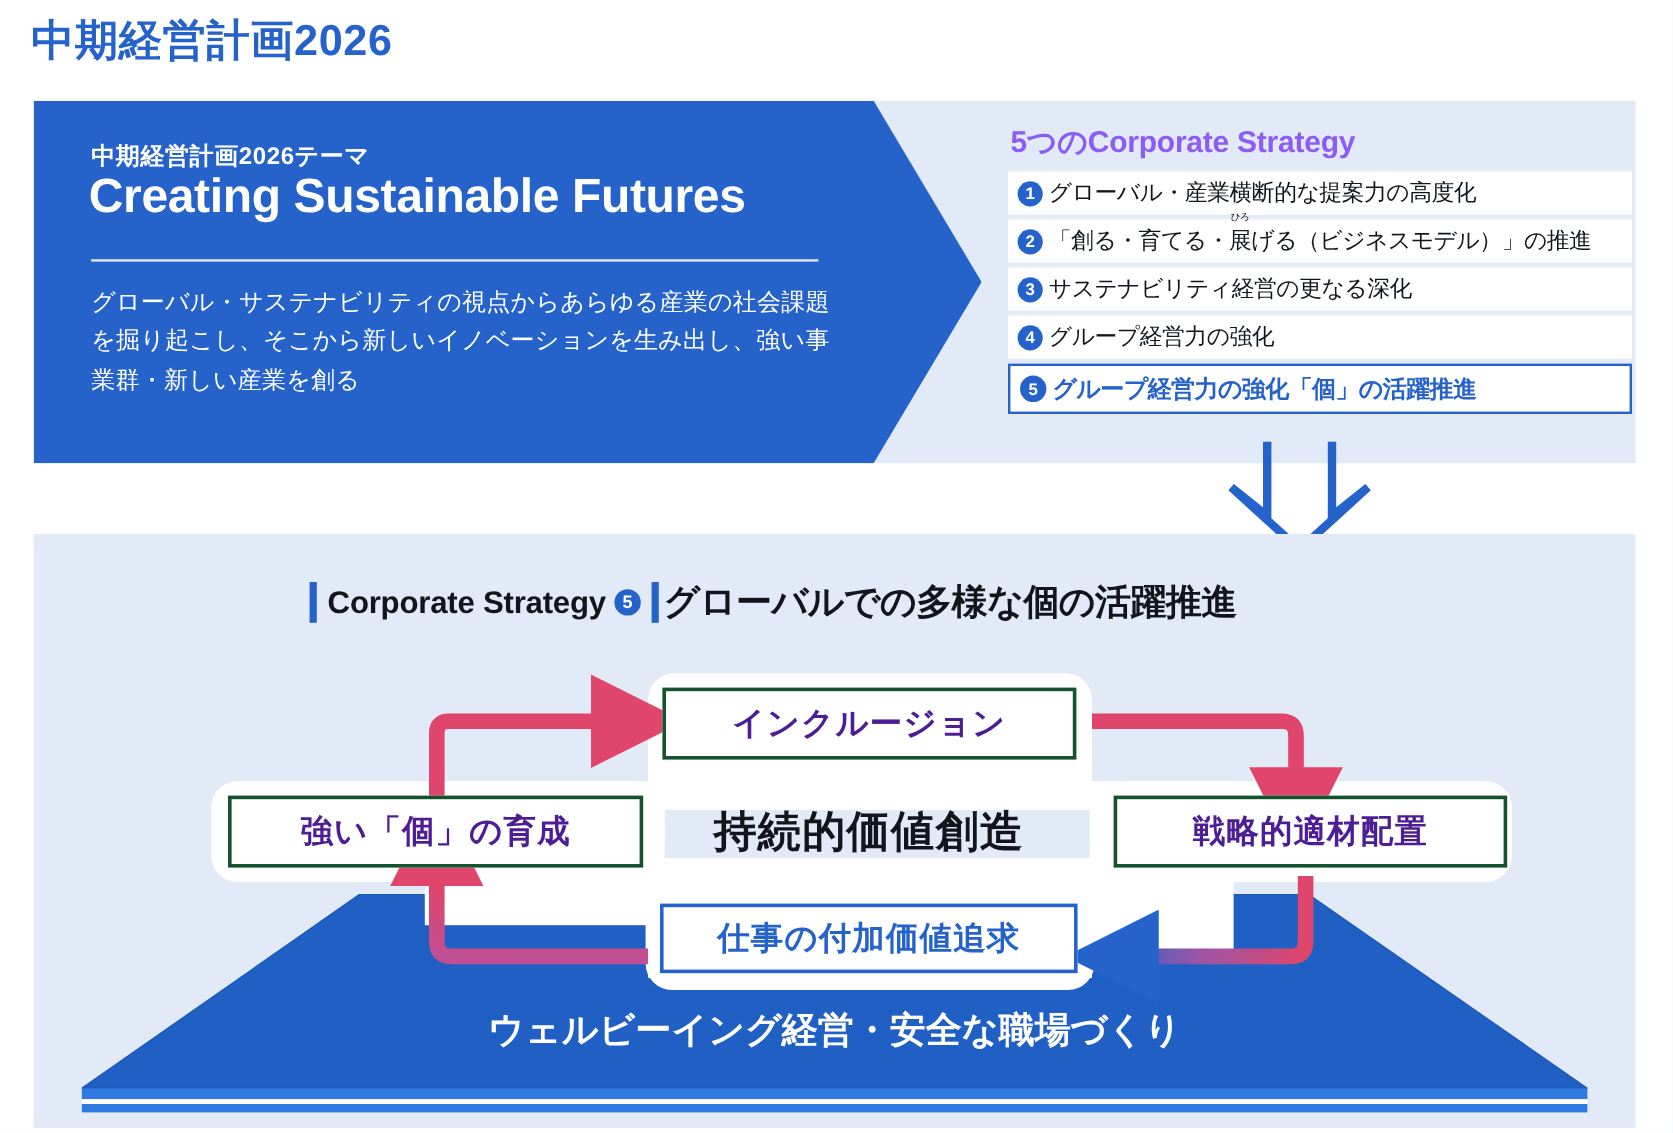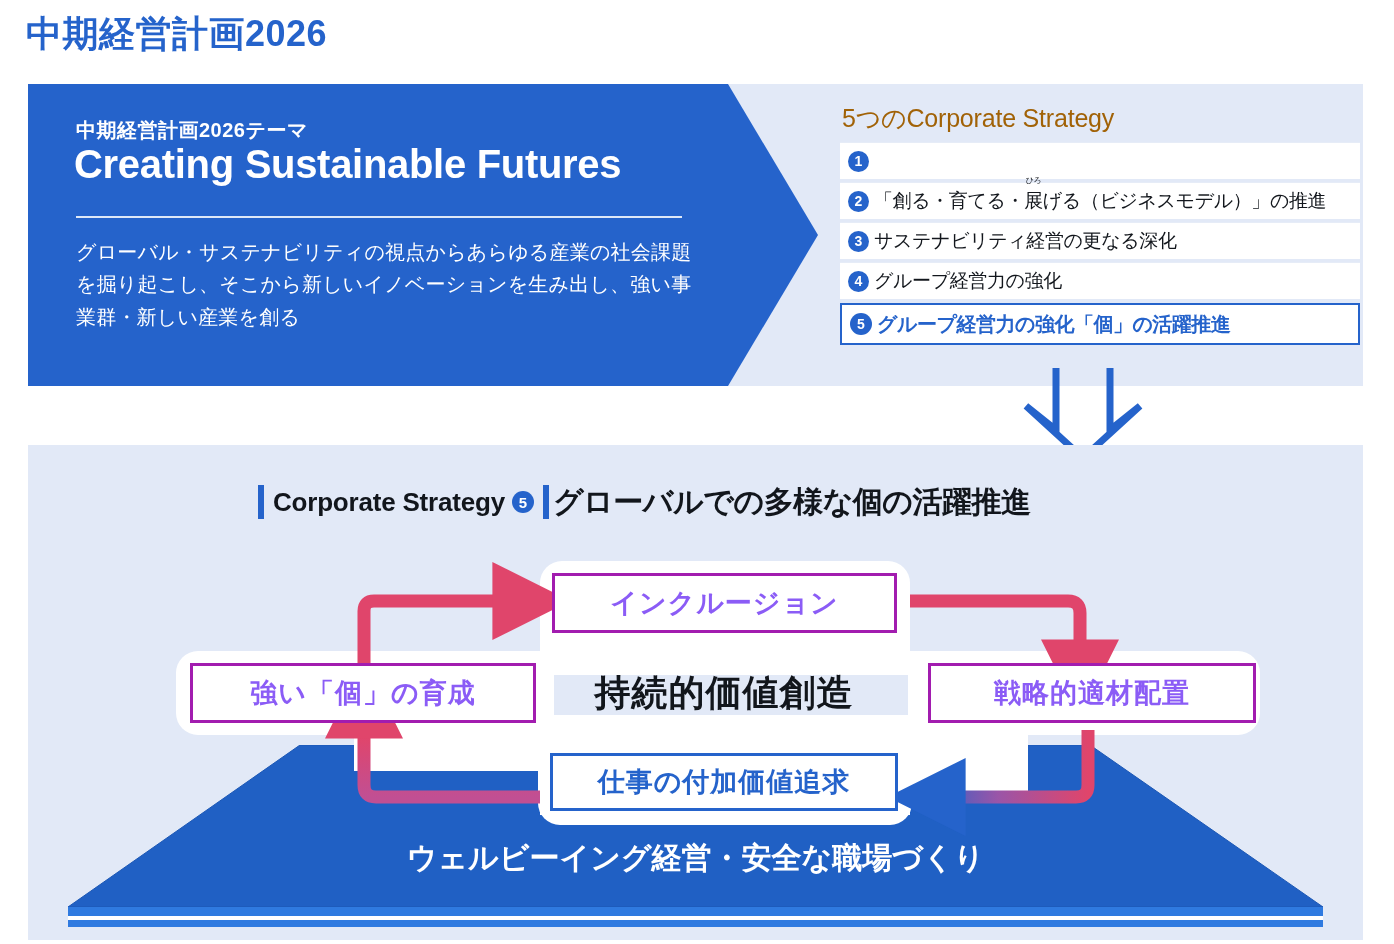--- a/index.html
+++ b/index.html
@@ -45,21 +45,21 @@
   }
   #theme-desc{
     position:absolute;left:48px;top:152px;width:630px;
     font-size:20px;line-height:1.62;font-weight:400;letter-spacing:0.2px;
   }
 
   
   #strategy-col{position:absolute;left:790px;top:0;width:545px;height:302px;}
   #strategy-heading{
     position:absolute;left:24px;top:18px;
-    font-size:25px;font-weight:400;color:#a16207;letter-spacing:-0.2px;
+    font-size:25px;font-weight:700;color:#8b5cf6;letter-spacing:-0.2px;
   }
   #strategy-list{
     position:absolute;left:22px;top:58px;width:520px;
   }
   .strategy-row{
     display:flex;align-items:center;
     background:#ffffff;height:37px;margin-bottom:3px;
     padding-left:8px;box-sizing:border-box;
     border-top:1px solid #e6ecf7;
   }
@@ -116,21 +116,21 @@
 
   
   #cycle{position:absolute;left:140px;top:110px;width:1120px;height:290px;}
   #cycle svg{position:absolute;left:0;top:0;}
 
   .node{
     position:absolute;box-sizing:border-box;
     background:#ffffff;display:flex;align-items:center;justify-content:center;
     font-weight:700;z-index:3;
   }
-  .node-pink{border:3px solid #a21caf;color:#8b5cf6;}
+  .node-pink{border:3px solid #14532d;color:#4c1d95;}
   .node-blue{border:3px solid #2563cb;color:#2563cb;}
 
   #node-inclusion{left:384px;top:18px;width:345px;height:60px;font-size:27px;letter-spacing:1px;}
   #node-talent{left:760px;top:108px;width:328px;height:60px;font-size:27px;letter-spacing:1px;}
   #node-value{left:382px;top:198px;width:348px;height:58px;font-size:27px;letter-spacing:1px;}
   #node-develop{left:22px;top:108px;width:346px;height:60px;font-size:27px;letter-spacing:1px;}
 
   #center-text{
     position:absolute;left:380px;top:108px;width:352px;height:60px;
     display:flex;align-items:center;justify-content:center;
@@ -153,20 +153,21 @@
       <div id="theme-rule"></div>
       <div id="theme-desc">グローバル・サステナビリティの視点からあらゆる産業の社会課題を掘り起こし、そこから新しいイノベーションを生み出し、強い事業群・新しい産業を創る</div>
     </div>
 
     <div id="strategy-col">
       <div id="strategy-heading">5つのCorporate Strategy</div>
       <div id="strategy-list">
 
         <div class="strategy-row">
           <span class="num-badge">1</span>
+          <span class="label">グローバル・産業横断的な提案力の高度化</span>
         </div>
 
         <div class="strategy-row">
           <span class="num-badge">2</span>
           <span class="label"><span>「創る・育てる・</span><span class="ruby-wrap"><span class="rt">ひろ</span><span>展</span></span><span>げる（ビジネスモデル）」の推進</span></span>
         </div>
 
         <div class="strategy-row">
           <span class="num-badge">3</span>
           <span class="label">サステナビリティ経営の更なる深化</span>

